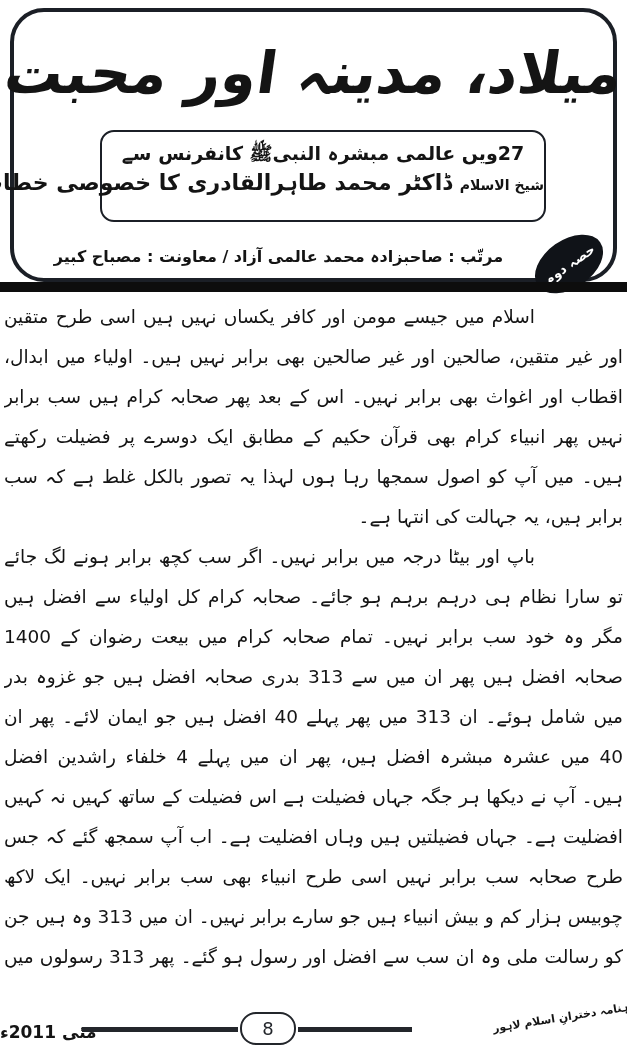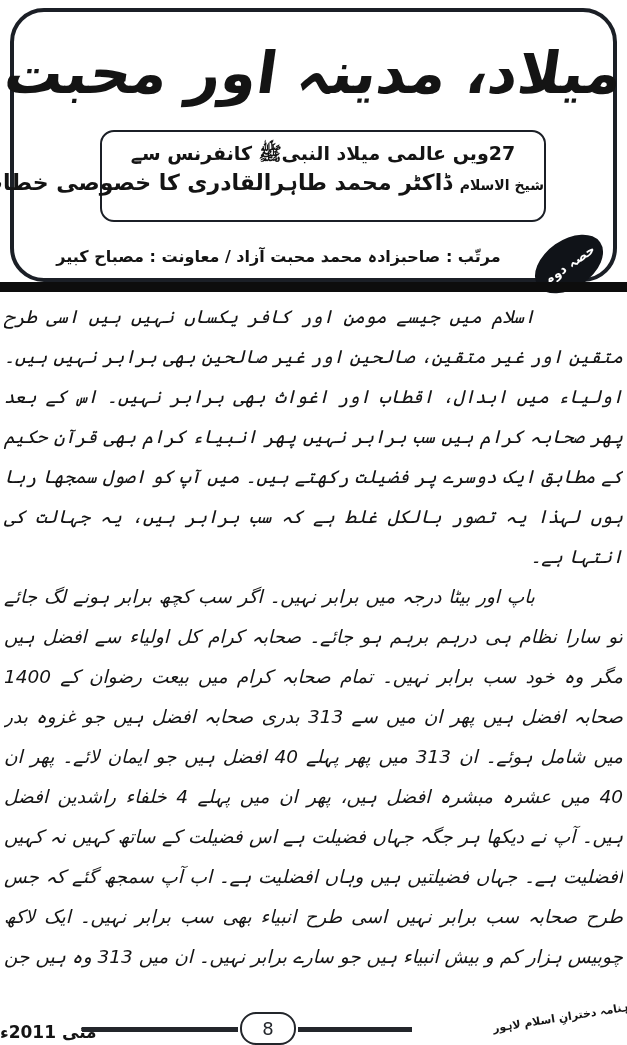--- a/index.html
+++ b/index.html
@@ -43,21 +43,21 @@
   
   .divider-bar{
     position:absolute;left:0;top:282px;width:627px;height:10px;background:#0d0d0d;
   }
   
   .body-text{
     position:absolute;top:297px;left:4px;right:4px;bottom:60px;
     direction:rtl;text-align:justify;
     font-size:18.5px;line-height:40px;overflow:hidden;
   }
-  .body-text p{margin:0;text-indent:88px;font-style:italic;}
+  .body-text p{margin:0;text-indent:88px;}
   
   .footer{position:absolute;left:0;right:0;bottom:0;height:48px;}
   .footer-date{
     position:absolute;left:0;bottom:3px;direction:rtl;
     font-size:17px;font-weight:700;white-space:nowrap;
   }
   .footer-rule{position:absolute;bottom:13px;height:5px;background:#23262b;}
   .footer-rule.left{left:82px;width:156px;}
   .footer-rule.right{left:298px;width:114px;}
   .page-capsule{
@@ -72,28 +72,28 @@
     transform:rotate(-9deg);transform-origin:left bottom;
   }
 </style>
 </head>
 <body>
 
 <div class="masthead">
   <div class="main-title">میلاد، مدینہ اور محبت</div>
 
   <div class="conf-box">
-    <div class="conf-line1">27ویں عالمی میلاد النبیﷺ کانفرنس سے</div>
+    <div class="conf-line1">27ویں عالمی مبشرہ النبیﷺ کانفرنس سے</div>
     <div class="conf-line2">
       <span class="prefix">شیخ الاسلام</span>
       <span>ڈاکٹر محمد طاہرالقادری کا خصوصی خطاب</span>
     </div>
   </div>
 
-  <div class="byline">مرتّب : صاحبزادہ محمد محبت آزاد / معاونت : مصباح کبیر</div>
+  <div class="byline">مرتّب : صاحبزادہ محمد عالمی آزاد / معاونت : مصباح کبیر</div>
 
   <div class="part-badge">
     <span class="badge-label">حصہ دوم</span>
   </div>
 </div>
 
 <div class="divider-bar"></div>
 
 <div class="body-text">
   <p>اسلام میں جیسے مومن اور کافر یکساں نہیں ہیں اسی طرح متقین اور غیر متقین، صالحین اور غیر صالحین بھی برابر نہیں ہیں۔ اولیاء میں ابدال، اقطاب اور اغواث بھی برابر نہیں۔ اس کے بعد پھر صحابہ کرام ہیں سب برابر نہیں پھر انبیاء کرام بھی قرآن حکیم کے مطابق ایک دوسرے پر فضیلت رکھتے ہیں۔ میں آپ کو اصول سمجھا رہا ہوں لہذا یہ تصور بالکل غلط ہے کہ سب برابر ہیں، یہ جہالت کی انتہا ہے۔</p>

